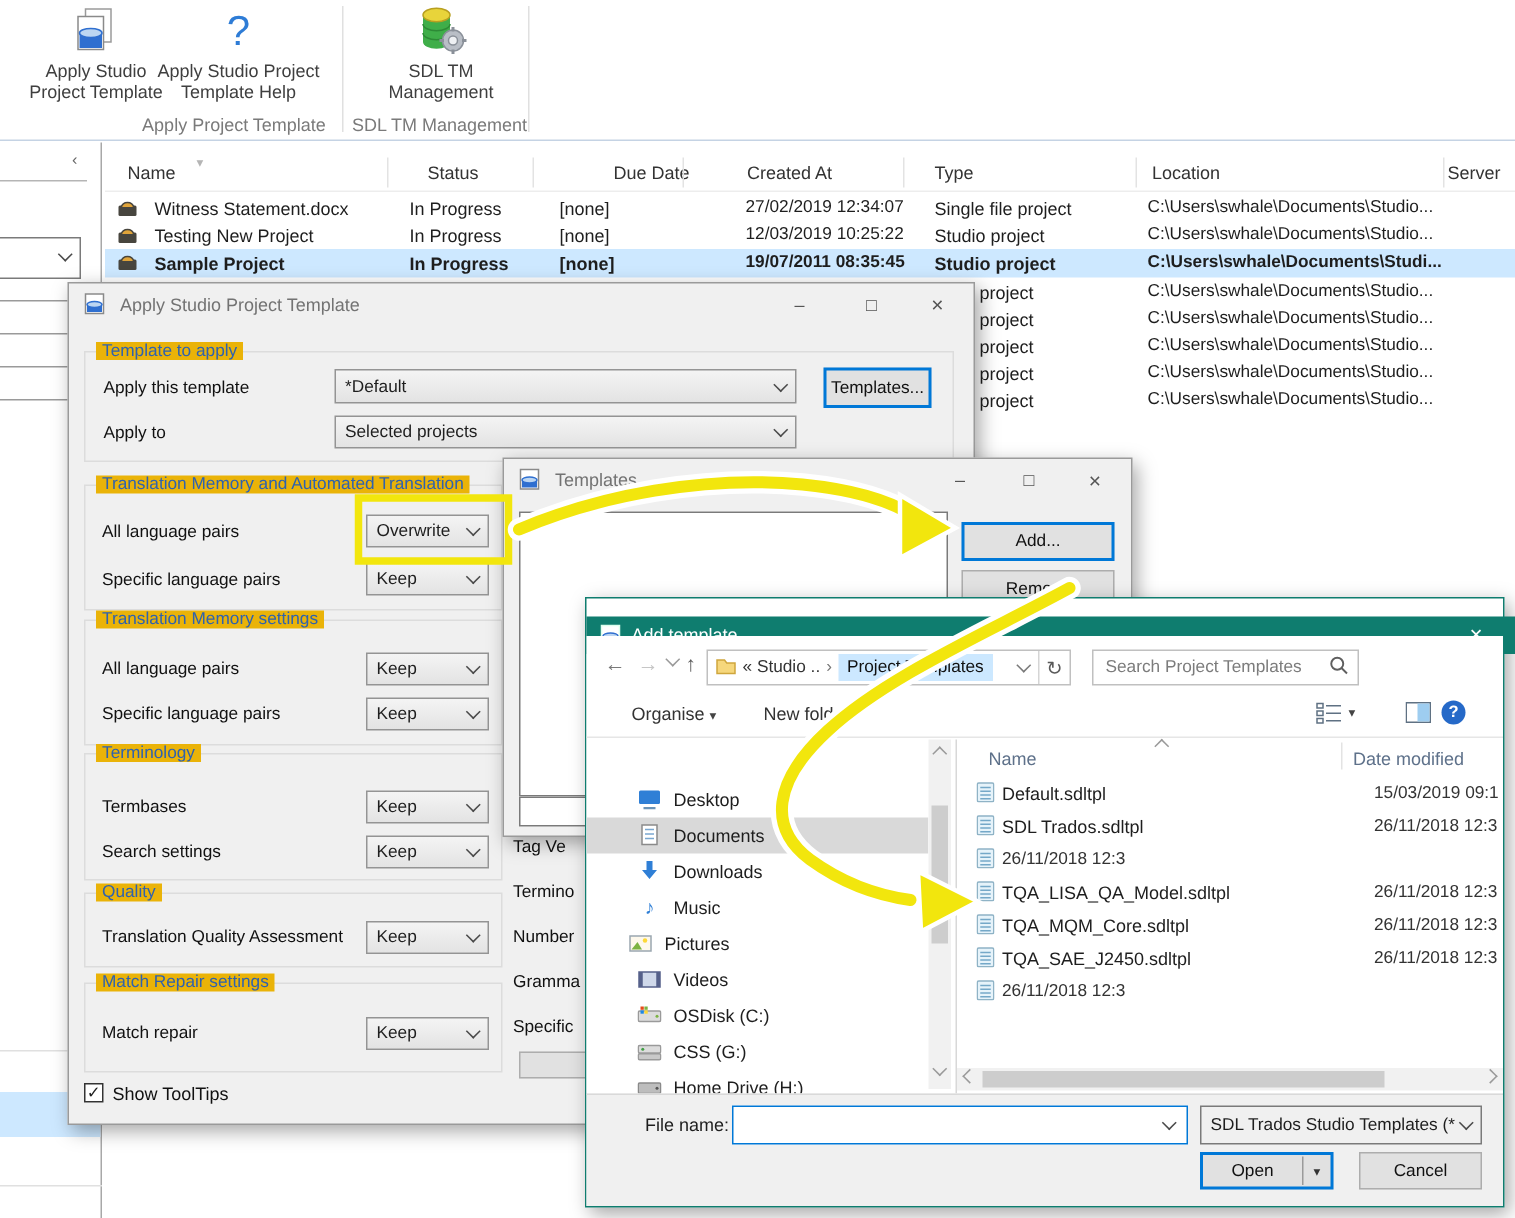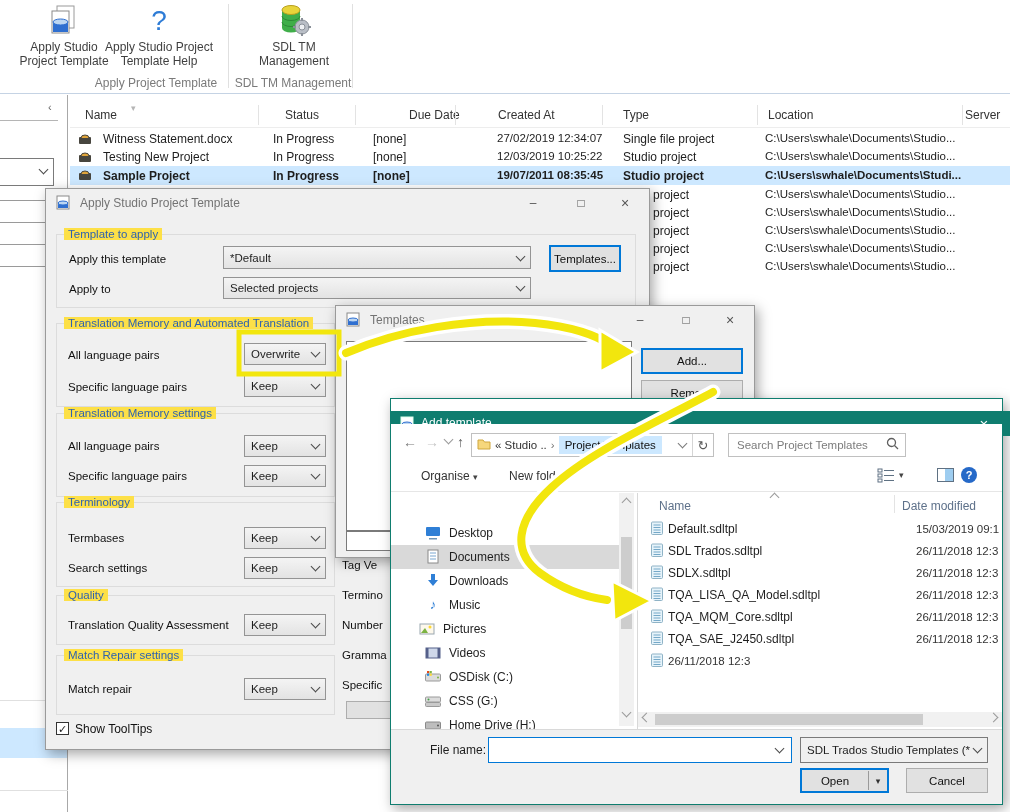--- a/index.html
+++ b/index.html
@@ -14,21 +14,21 @@
   .rib-sep{width:1px;background:#e0e0e0;}
   
   .hdr-txt{font-size:12px;color:#333;}
   .cell{font-size:12px;}
   .vline{width:1px;background:#e3e3e3;}
   
   .dlg{background:#f0f0f0;box-shadow:3px 4px 12px rgba(0,0,0,.35);}
   .tbar-title{font-size:12px;color:#737373;}
   .tb-glyph{width:22px;height:18px;text-align:center;line-height:18px;color:#555;font-size:12px;}
   .grp{border:1px solid #dcdcdc;}
-  .grp-cap{position:absolute;top:-7px;left:7px;background:#fde047;padding:0 4px;font-size:11.5px;color:#2f62ae;white-space:nowrap;}
+  .grp-cap{position:absolute;top:-7px;left:7px;background:#eab308;padding:0 4px;font-size:11.5px;color:#2f62ae;white-space:nowrap;}
   .lbl{font-size:11.5px;color:#111;line-height:14px;white-space:nowrap;}
   .combo{background:linear-gradient(#f4f4f4,#e3e3e3);border:1px solid #949494;display:flex;align-items:center;padding:0 6px;font-size:11.5px;box-sizing:border-box;}
   .combo .cval{flex:1;overflow:hidden;white-space:nowrap;}
   .chev{width:6px;height:6px;border-right:1.5px solid #4a4a4a;border-bottom:1.5px solid #4a4a4a;transform:rotate(45deg);margin-top:-3px;flex:none;}
   .chev-up{width:6px;height:6px;border-left:1.5px solid #9a9a9a;border-top:1.5px solid #9a9a9a;transform:rotate(45deg);}
   .wbtn{background:#e1e1e1;border:1px solid #adadad;font-size:11.5px;display:flex;align-items:center;justify-content:center;box-sizing:border-box;color:#111;}
   .wbtn.focused{border:2px solid #0078d7;}
   .cbx{width:13px;height:13px;border:1px solid #333;background:#fff;font-size:11px;line-height:12px;text-align:center;box-sizing:border-box;}
   
   .teal-bar{background:#0f7d6f;color:#fff;}
@@ -491,21 +491,20 @@
         <span class="nw" style="width:86px;overflow:hidden;font-size:11.5px;color:#333;">26/11/2018 12:3</span>
       </div>
       <div class="file-row abs" style="left:0;top:70px;width:364px;">
         <span style="margin:0 5px 0 13px;"><svg width="12" height="14">
               <rect x="0.5" y="1" width="11" height="12.5" rx="1" fill="#e6f3fa" stroke="#8fb3c6"></rect>
               <line x1="2.5" y1="4" x2="9.5" y2="4" stroke="#74a8c8"></line>
               <line x1="2.5" y1="6.5" x2="9.5" y2="6.5" stroke="#74a8c8"></line>
               <line x1="2.5" y1="9" x2="9.5" y2="9" stroke="#74a8c8"></line>
               <line x1="2.5" y1="11.5" x2="9.5" y2="11.5" stroke="#74a8c8"></line>
             </svg></span>
-        <span style="flex:1;">SDLX.sdltpl</span>
         <span class="nw" style="width:86px;overflow:hidden;font-size:11.5px;color:#333;">26/11/2018 12:3</span>
       </div>
       <div class="file-row abs" style="left:0;top:92px;width:364px;">
         <span style="margin:0 5px 0 13px;"><svg width="12" height="14">
               <rect x="0.5" y="1" width="11" height="12.5" rx="1" fill="#e6f3fa" stroke="#8fb3c6"></rect>
               <line x1="2.5" y1="4" x2="9.5" y2="4" stroke="#74a8c8"></line>
               <line x1="2.5" y1="6.5" x2="9.5" y2="6.5" stroke="#74a8c8"></line>
               <line x1="2.5" y1="9" x2="9.5" y2="9" stroke="#74a8c8"></line>
               <line x1="2.5" y1="11.5" x2="9.5" y2="11.5" stroke="#74a8c8"></line>
             </svg></span>

